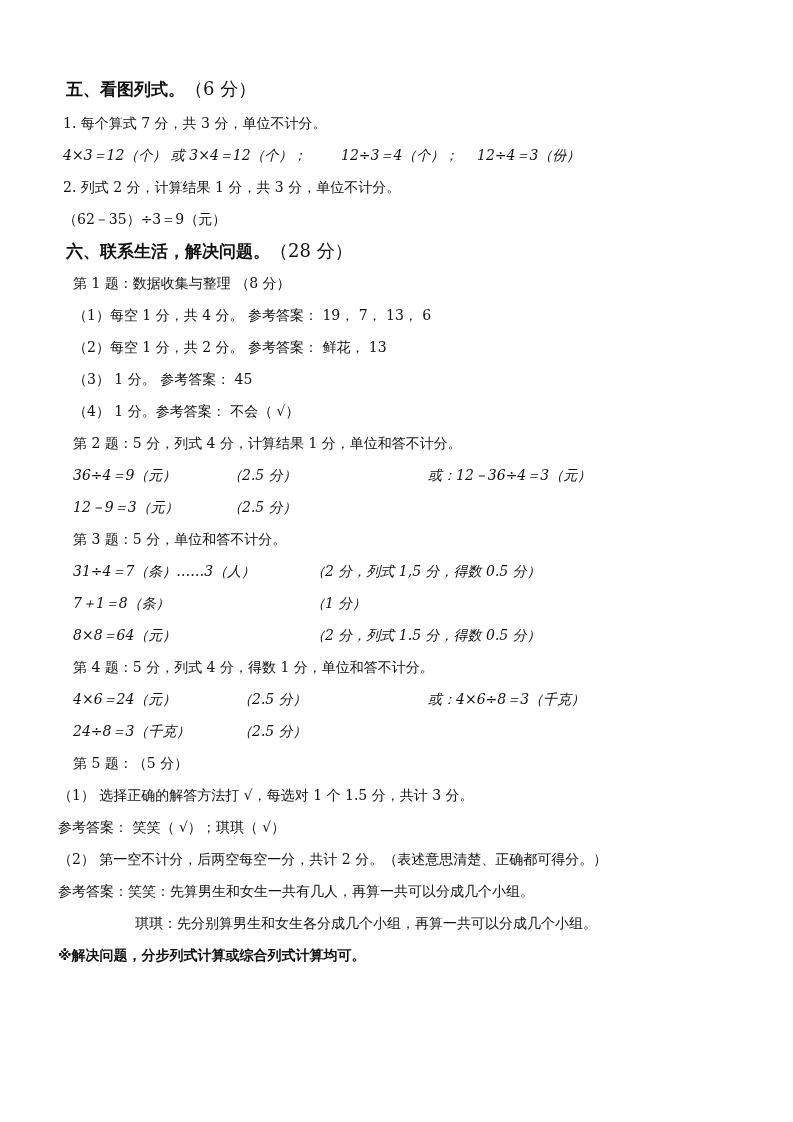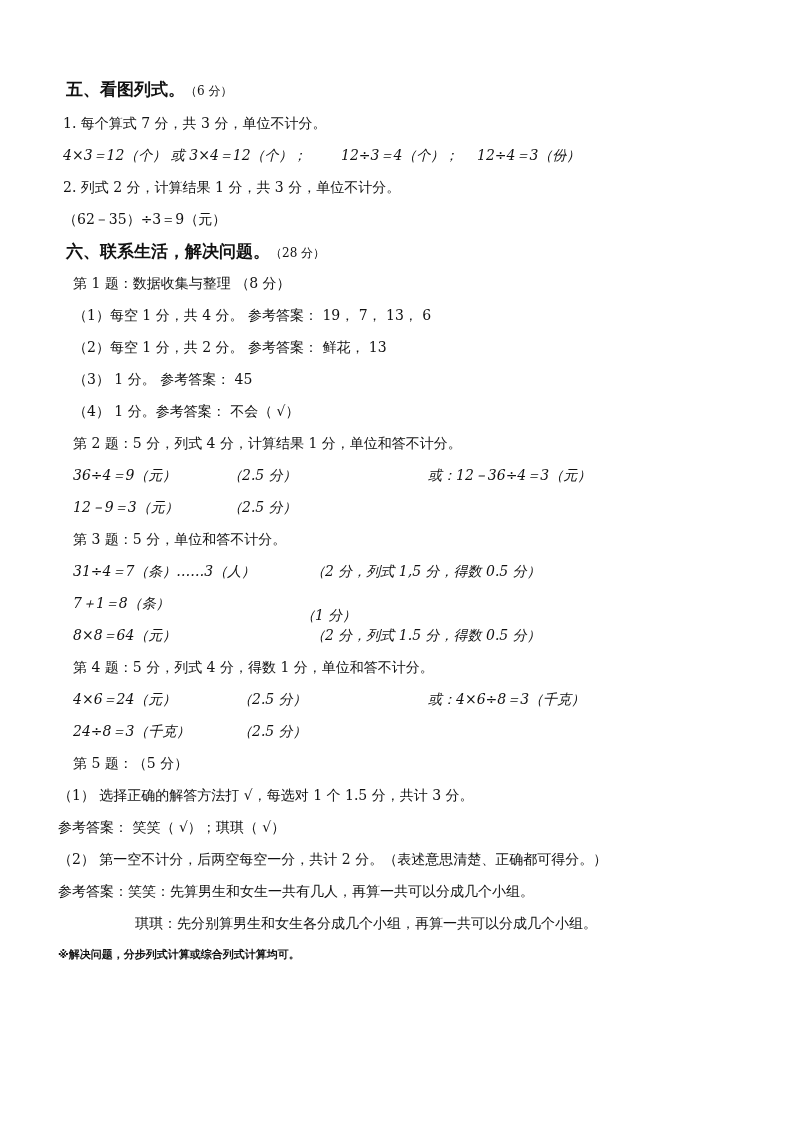--- a/index.html
+++ b/index.html
@@ -1,21 +1,21 @@
 <!DOCTYPE html>
 <html><head>
 <meta charset="utf-8">
 <style>
   html, body { margin: 0; padding: 0; background: #ffffff; }
   body { width: 793px; height: 1122px; position: relative; overflow: hidden;
          font-family: "DejaVu Serif", "Liberation Serif", serif; color: #111; font-size: 14px; }
   .line { position: absolute; white-space: nowrap; line-height: 18px; }
   .h { font-family: "DejaVu Sans", "Liberation Sans", sans-serif; font-weight: bold; font-size: 17px; }
-  .h .pts { font-family: "DejaVu Serif", "Liberation Serif", serif; font-weight: normal; font-size: 12px; }
-  .b { font-family: "DejaVu Sans", "Liberation Sans", sans-serif; font-weight: bold; font-size: 11px; }
+  .h .pts { font-family: "DejaVu Serif", "Liberation Serif", serif; font-weight: normal; font-size: 18px; }
+  .b { font-family: "DejaVu Sans", "Liberation Sans", sans-serif; font-weight: bold; font-size: 14px; }
   .col { position: absolute; white-space: nowrap; font-style: italic; }
 </style>
 </head>
 <body>
 
 <div>
 
   <div class="line h" style="left:66px; top:80px;">
     <span>五、看图列式。</span><span class="pts">（6 分）</span>
   </div>
@@ -49,21 +49,21 @@
     <span class="col" style="left:155px;">（2.5 分）</span>
   </div>
 
   <div class="line" style="left:73px; top:530px;text-align:right;">第 3 题：5 分，单位和答不计分。</div>
   <div class="line" style="left:73px; top:562px; width:700px;">
     <span class="col" style="left:0;">31÷4＝7（条）……3（人）</span>
     <span class="col" style="left:238px;">（2 分，列式 1,5 分，得数 0.5 分）</span>
   </div>
   <div class="line" style="left:73px; top:594px; width:700px;">
     <span class="col" style="left:0;">7＋1＝8（条）</span>
-    <span class="col" style="left:228px;margin-top:12px;">（1 分）</span>
+    <span class="col" style="left:238px;">（1 分）</span>
   </div>
   <div class="line" style="left:73px; top:626px; width:700px;">
     <span class="col" style="left:0;">8×8＝64（元）</span>
     <span class="col" style="left:238px;">（2 分，列式 1.5 分，得数 0.5 分）</span>
   </div>
 
   <div class="line" style="left:73px; top:658px;">第 4 题：5 分，列式 4 分，得数 1 分，单位和答不计分。</div>
   <div class="line" style="left:73px; top:690px; width:700px;">
     <span class="col" style="left:0;">4×6＝24（元）</span>
     <span class="col" style="left:165px;">（2.5 分）</span>

